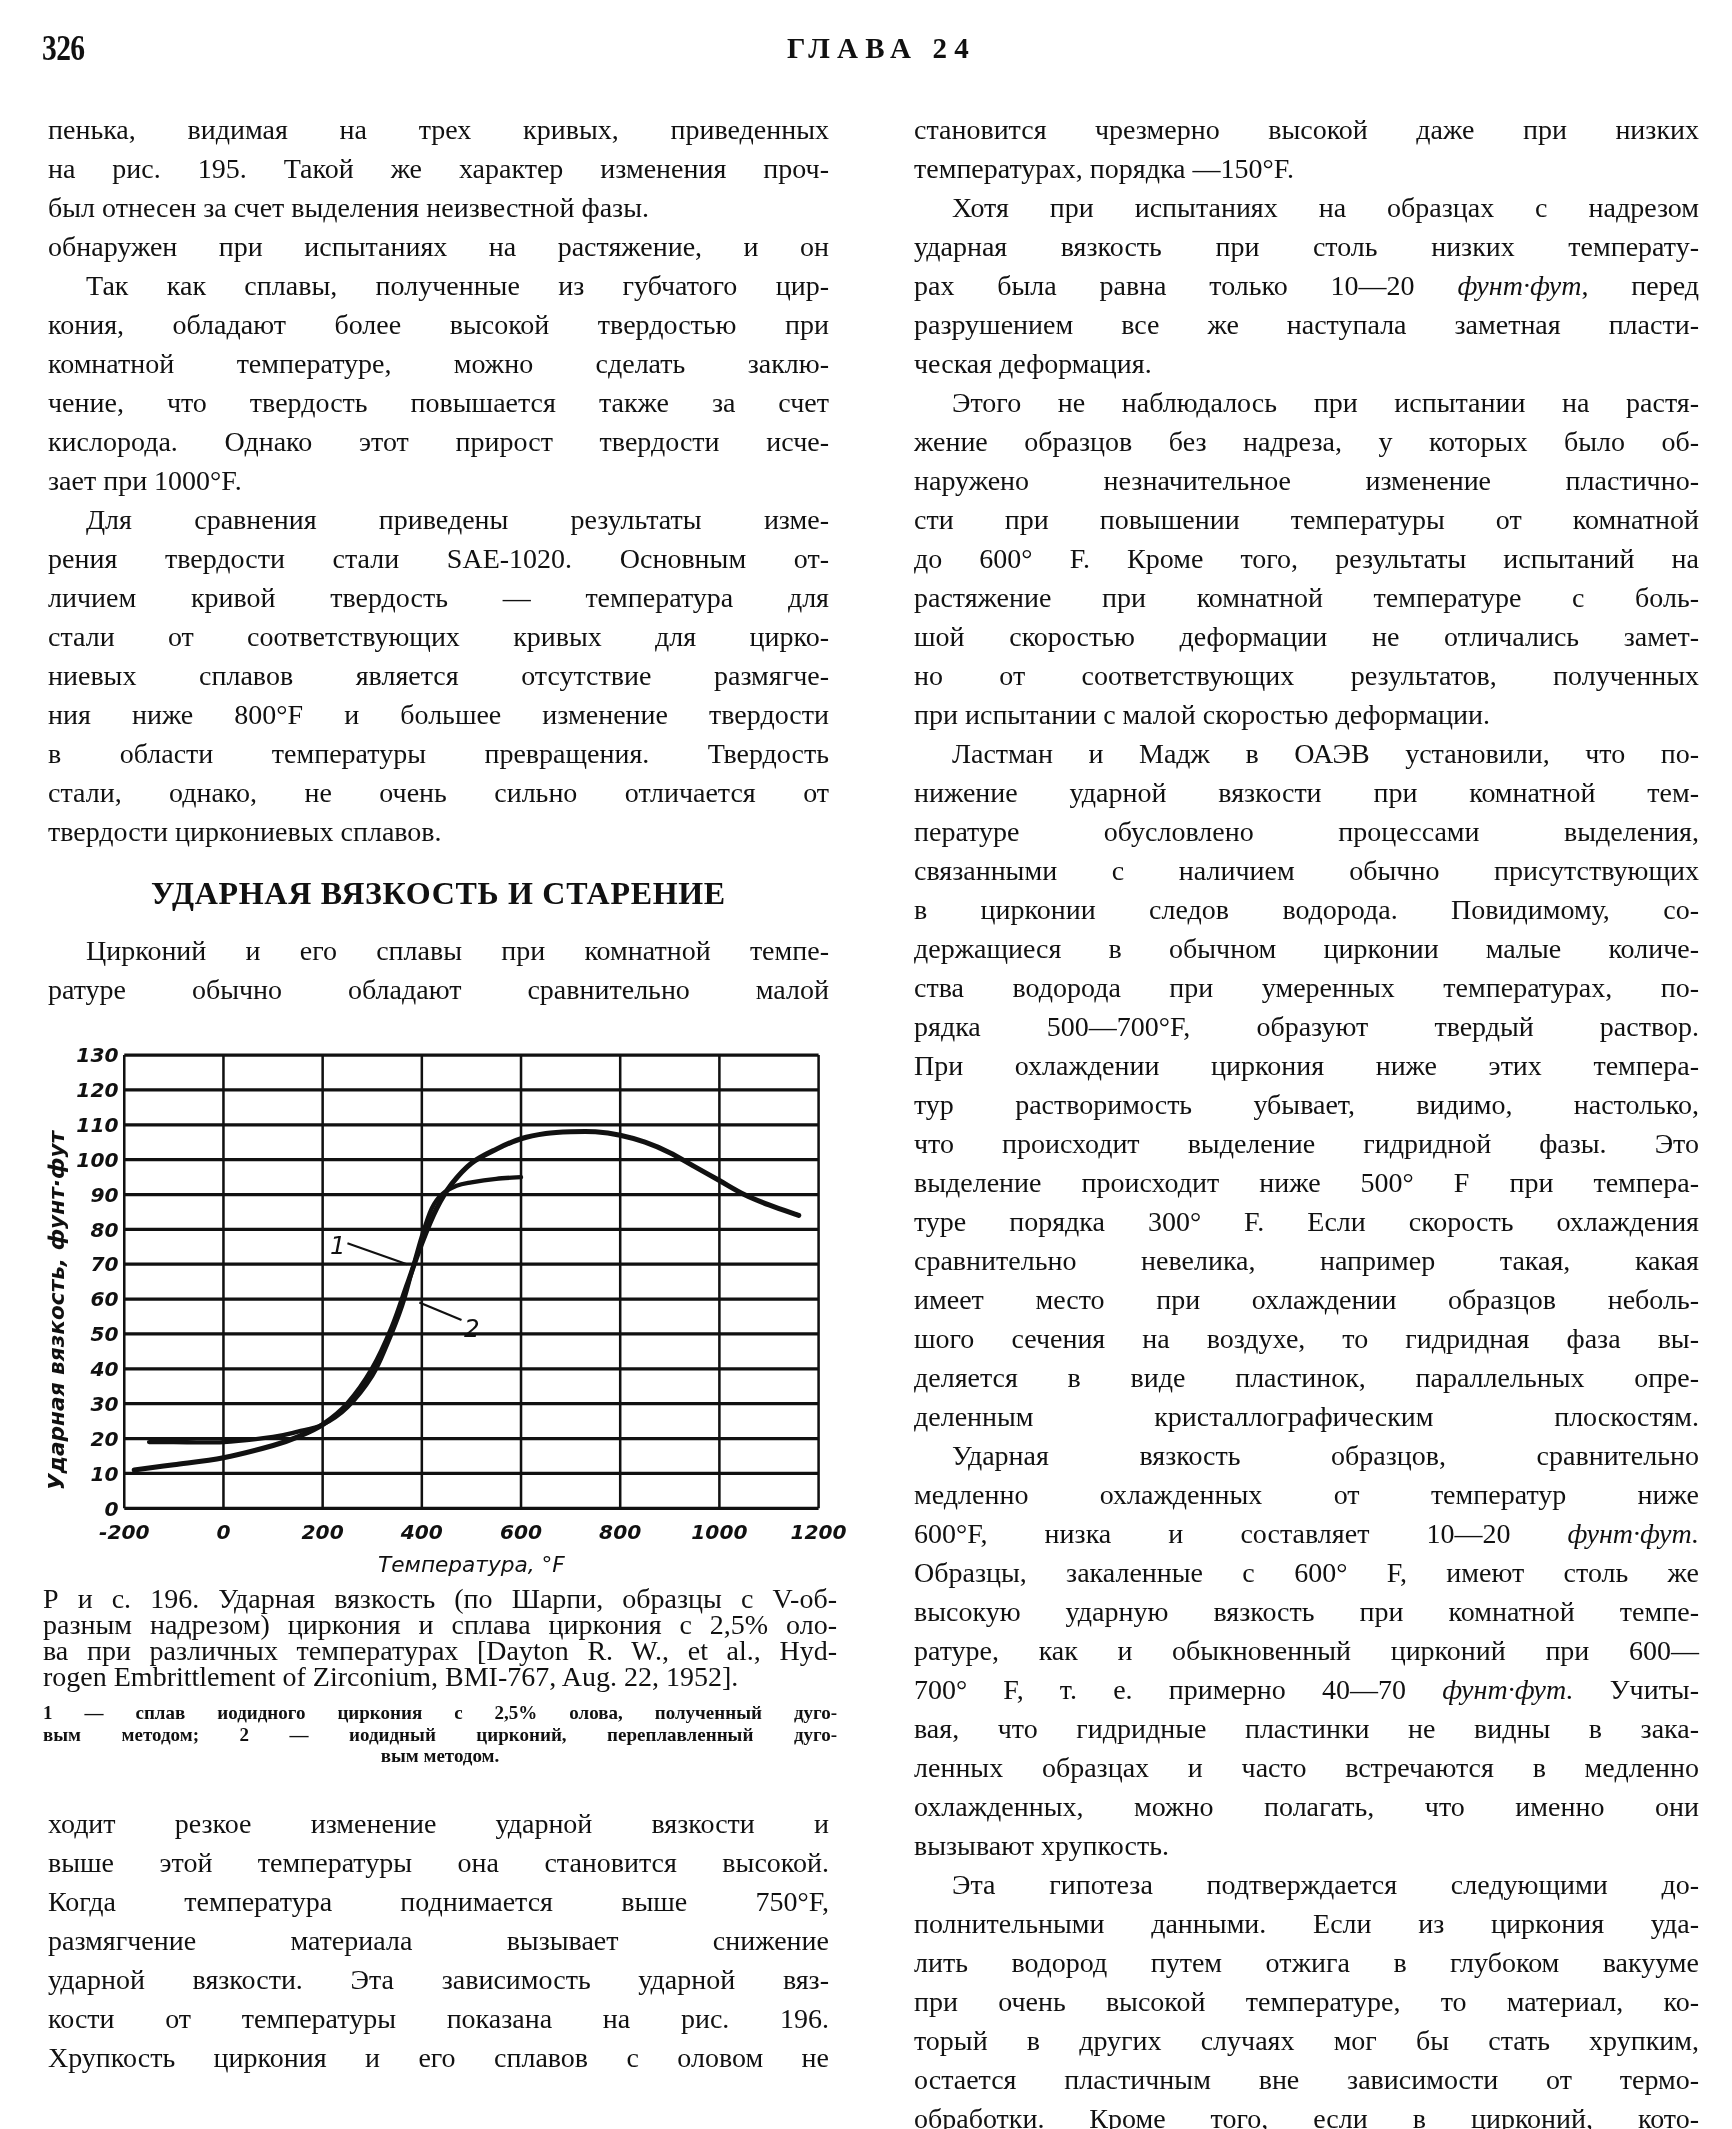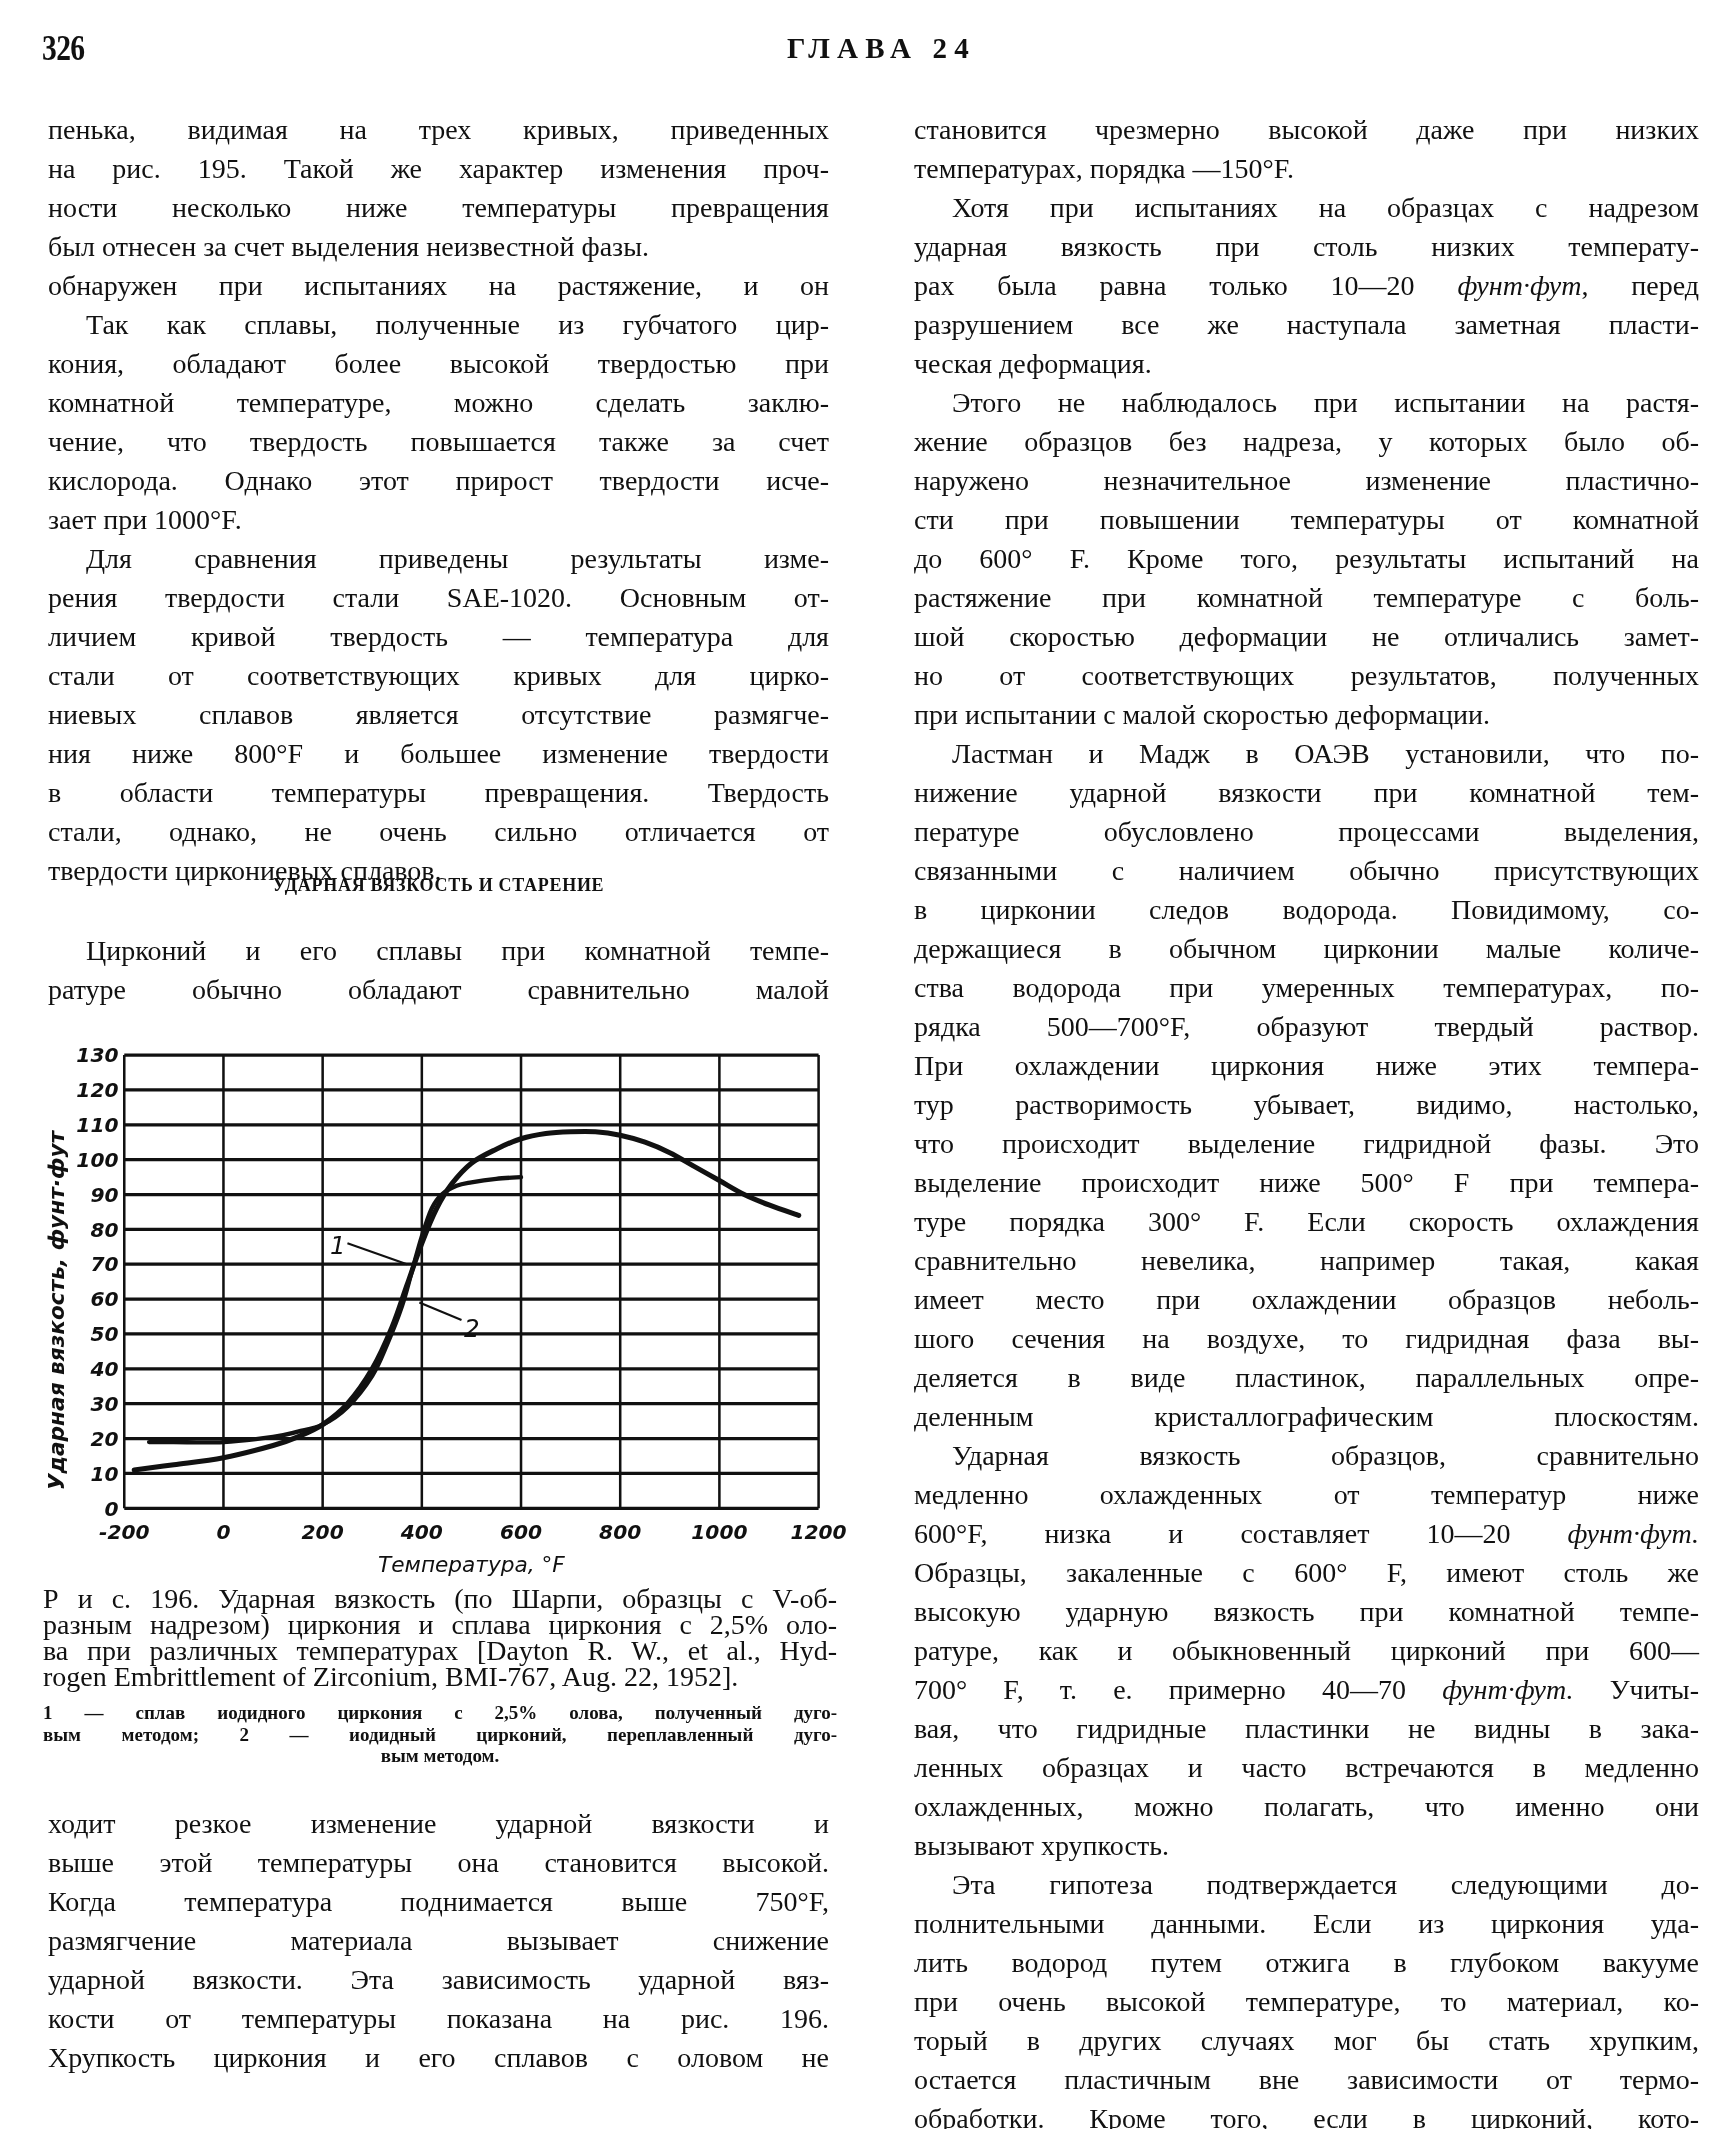--- a/index.html
+++ b/index.html
@@ -9,21 +9,21 @@
              transform: scaleX(0.82); transform-origin: left top; letter-spacing: -0.7px; }
   .hdr-chap { position: absolute; left: 787px; top: 32px; font-size: 29px; font-weight: bold;
               letter-spacing: 7.2px; }
   .col { position: absolute; font-size: 28px; line-height: 39px; text-align: justify; }
   .col .line { display: block; text-align: justify; text-align-last: justify; white-space: nowrap; }
   .col .line.last { text-align-last: left; }
   .col-left-top { left: 48px; top: 110px; width: 781px; }
   .col-left-bottom { left: 48px; top: 1804px; width: 781px; }
   .col-right { left: 914px; top: 110px; width: 785px; }
   .sect-title { position: absolute; left: 48px; width: 781px; top: 875px; text-align: center;
-                font-size: 18px; font-weight: bold; letter-spacing: 0.7px; }
+                font-size: 32px; font-weight: bold; letter-spacing: 0.7px; }
   .caption { position: absolute; left: 43px; width: 794px; top: 1586px; font-size: 28px;
              line-height: 26px; }
   .caption .cap-line { display: block; text-align: justify; text-align-last: justify; white-space: nowrap; }
   .caption .cap-line.last { text-align-last: left; }
   .legend { position: absolute; left: 43px; width: 794px; top: 1702px; font-size: 19px; line-height: 21.7px;
             font-weight: bold; }
   .legend .lg-line { display: block; text-align: justify; text-align-last: justify; white-space: nowrap; }
   .legend .lg-line.center { text-align: center; text-align-last: center; }
   em { font-style: italic; }
   .chart { position: absolute; left: 29px; top: 1039px; width: 830px; height: 520px; }
@@ -33,21 +33,20 @@
 </style>
 </head>
 <body>
 
 <div class="hdr-num">326</div>
 <div class="hdr-chap">ГЛАВА 24</div>
 
 <div class="col col-left-top" id="left-top">
     <span class="line">пенька, видимая на трех кривых, приведенных</span>
     <span class="line">на рис. 195. Такой же характер изменения проч-</span>
-    <span class="line">ности несколько ниже температуры превращения</span>
     <span class="line last">был отнесен за счет выделения неизвестной фазы.</span>
     <span class="line">обнаружен при испытаниях на растяжение, и он</span>
     <span class="line" style="text-indent: 38px;">Так как сплавы, полученные из губчатого цир-</span>
     <span class="line">кония, обладают более высокой твердостью при</span>
     <span class="line">комнатной температуре, можно сделать заклю-</span>
     <span class="line">чение, что твердость повышается также за счет</span>
     <span class="line">кислорода. Однако этот прирост твердости исче-</span>
     <span class="line last">зает при 1000°F.</span>
     <span class="line" style="text-indent: 38px;">Для сравнения приведены результаты изме-</span>
     <span class="line">рения твердости стали SAE-1020. Основным от-</span>

